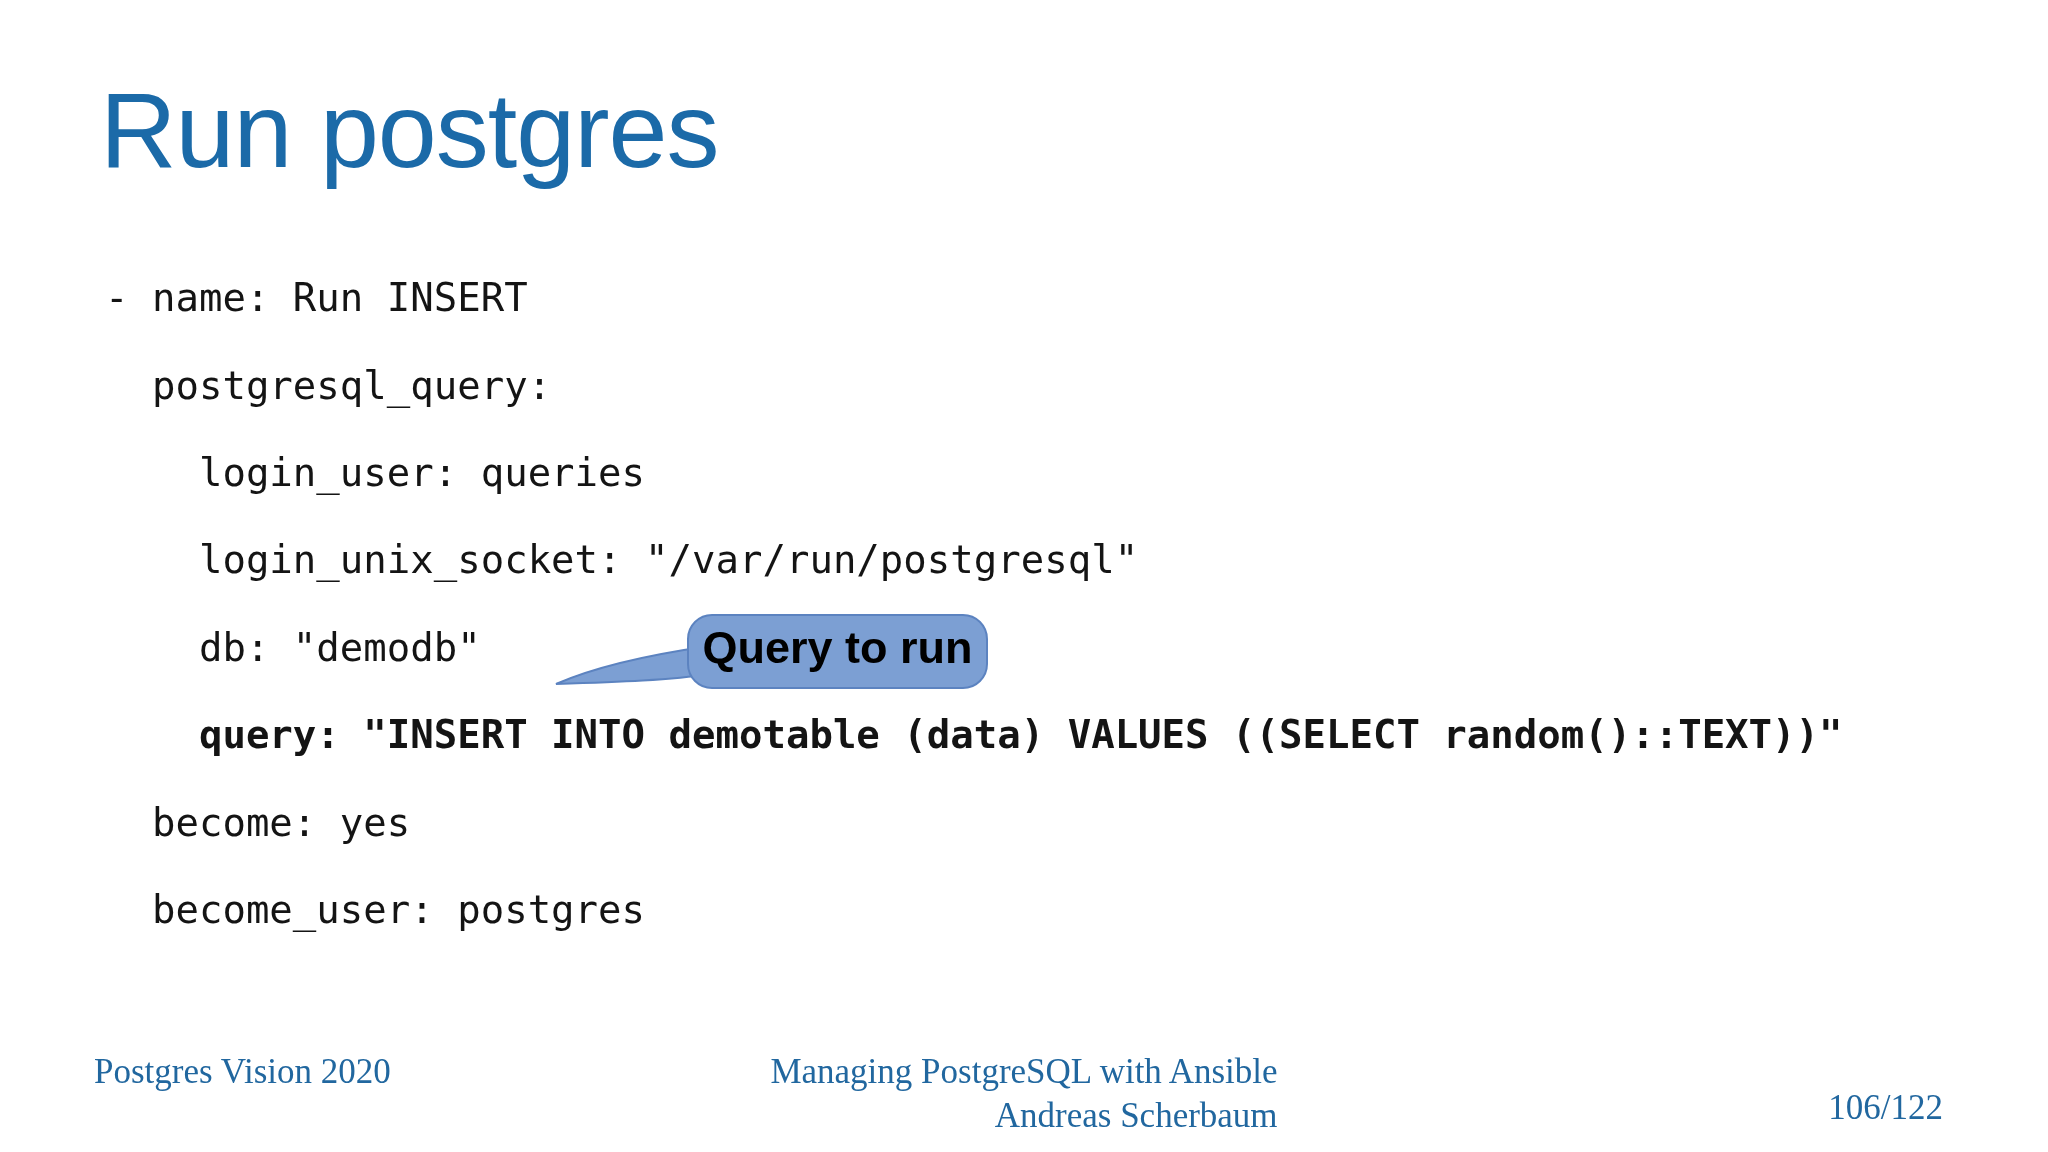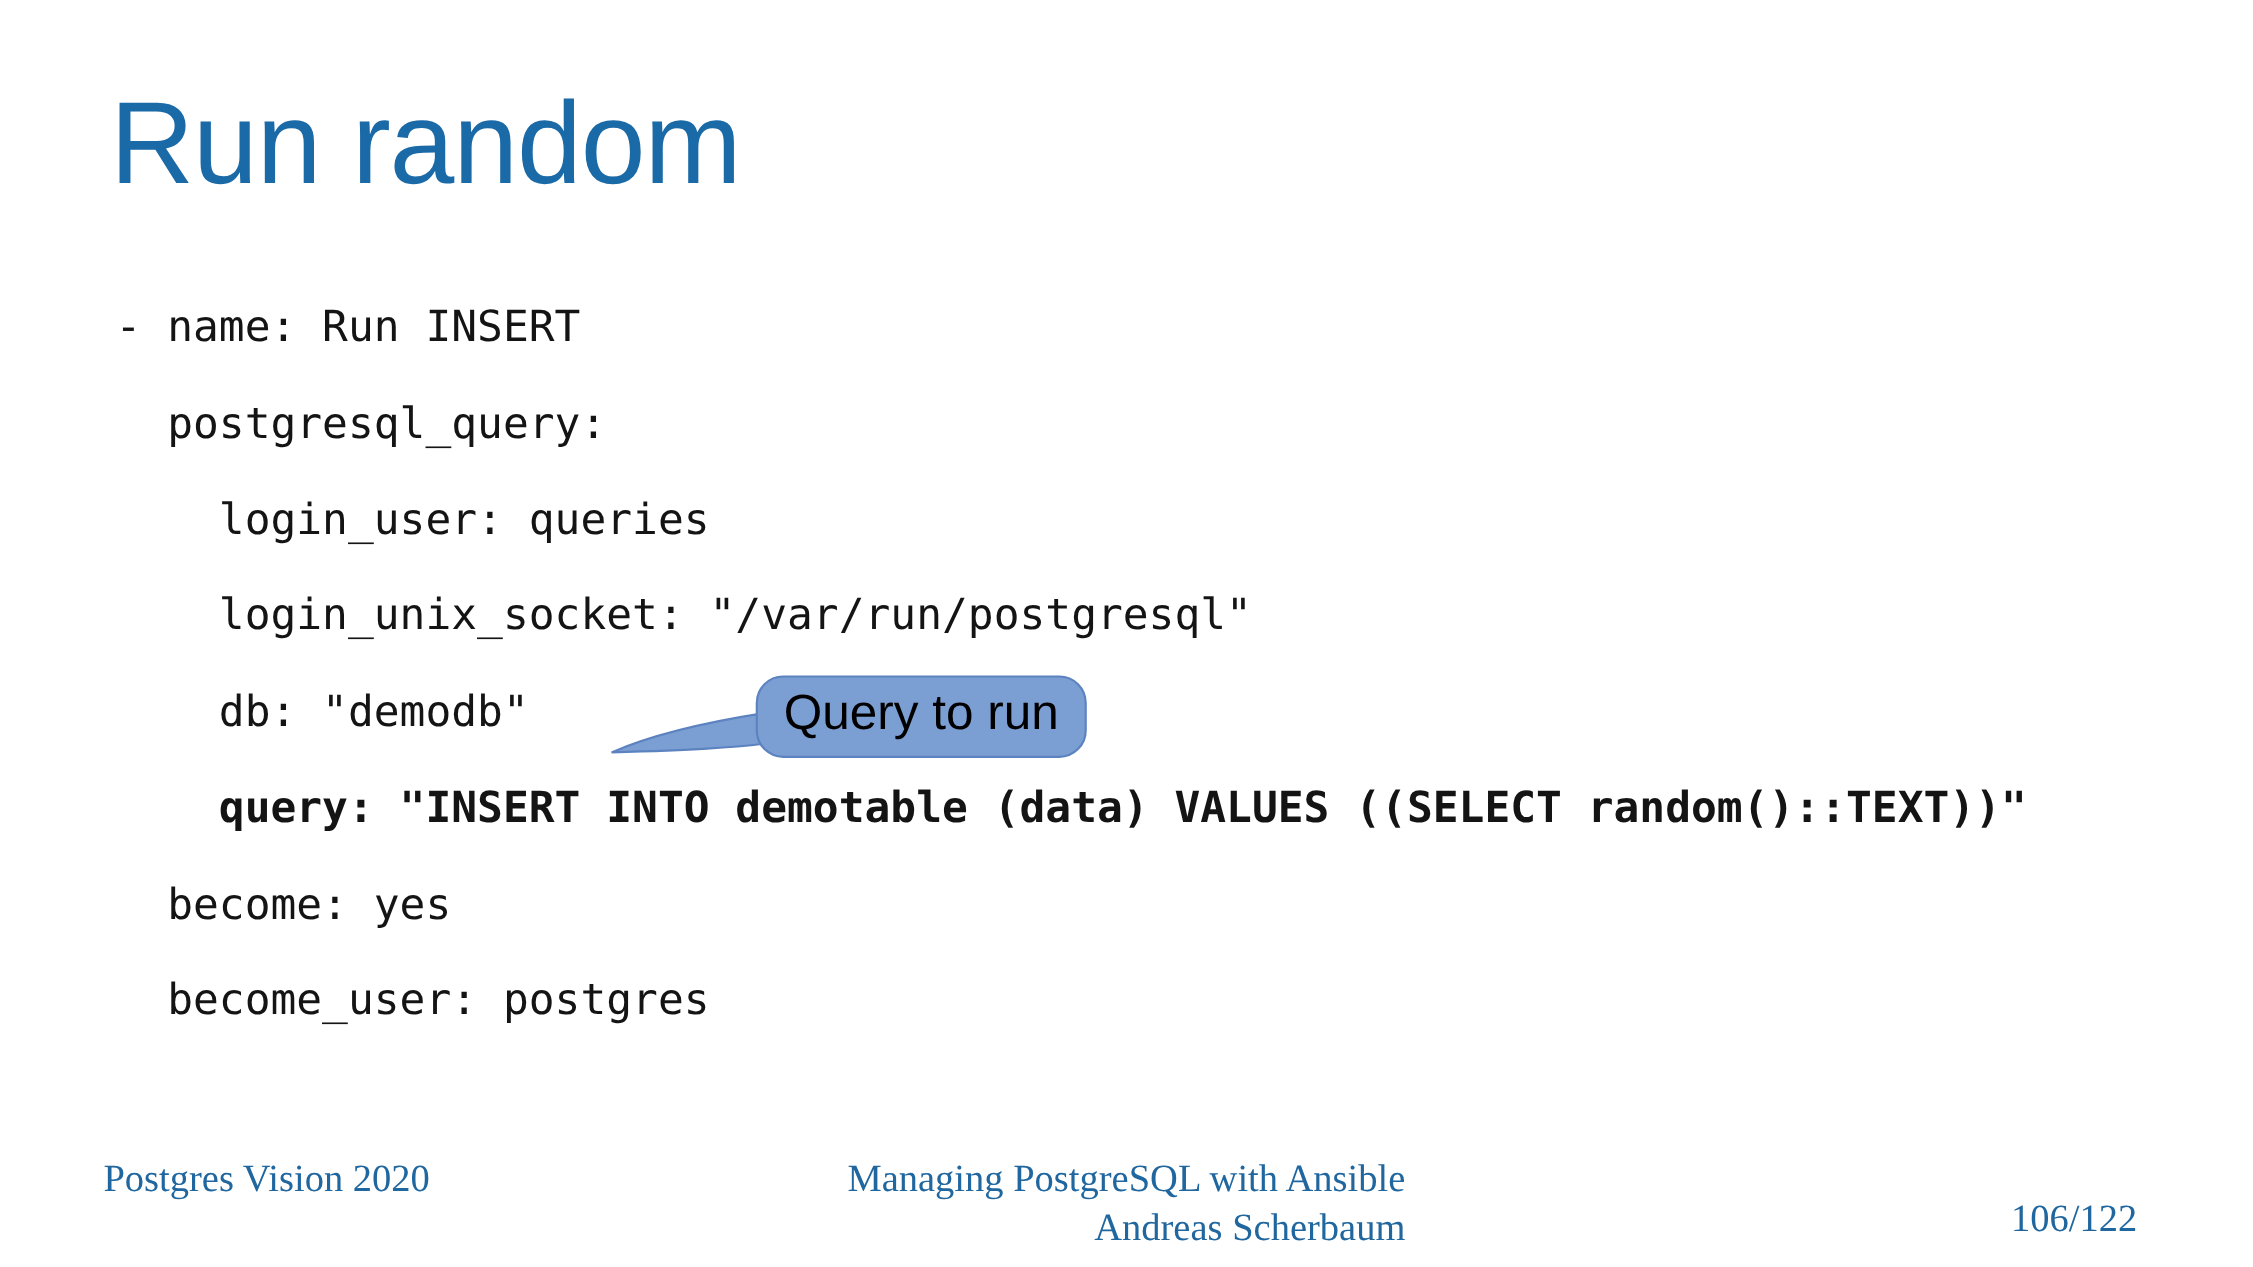--- a/index.html
+++ b/index.html
@@ -65,20 +65,21 @@
     left:688px;
     top:615px;
     width:299px;
     height:66px;
     display:flex;
     align-items:center;
     justify-content:center;
     font-size:45px;
     color:var(--callout-text);
     white-space:nowrap;
+    font-weight:bold;
   }
   .footer{
     position:absolute;
     left:0;
     top:1050px;
     width:2048px;
     font-family:"Liberation Serif", serif;
     font-size:35px;
     line-height:44px;
     color:var(--footer-blue);
@@ -103,21 +104,21 @@
     top:0;
     white-space:nowrap;
     margin-top:36px;
   }
 </style>
 </head>
 <body>
 
 <div class="slide">
 
-  <h1 class="title">Run random</h1>
+  <h1 class="title">Run postgres</h1>
 
   <div class="code-block">
 
       <div class="code-line">
         <span>- name: Run INSERT</span>
       </div>
 
       <div class="code-line">
         <span>  postgresql_query:</span>
       </div>

